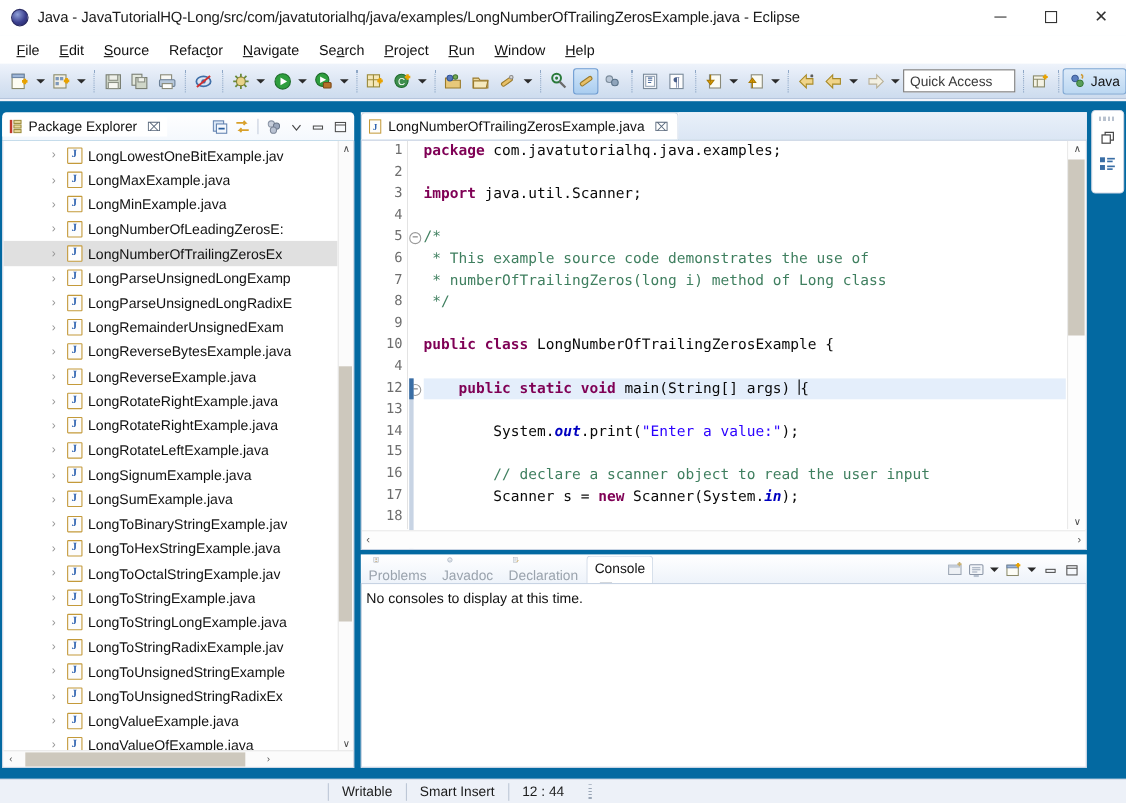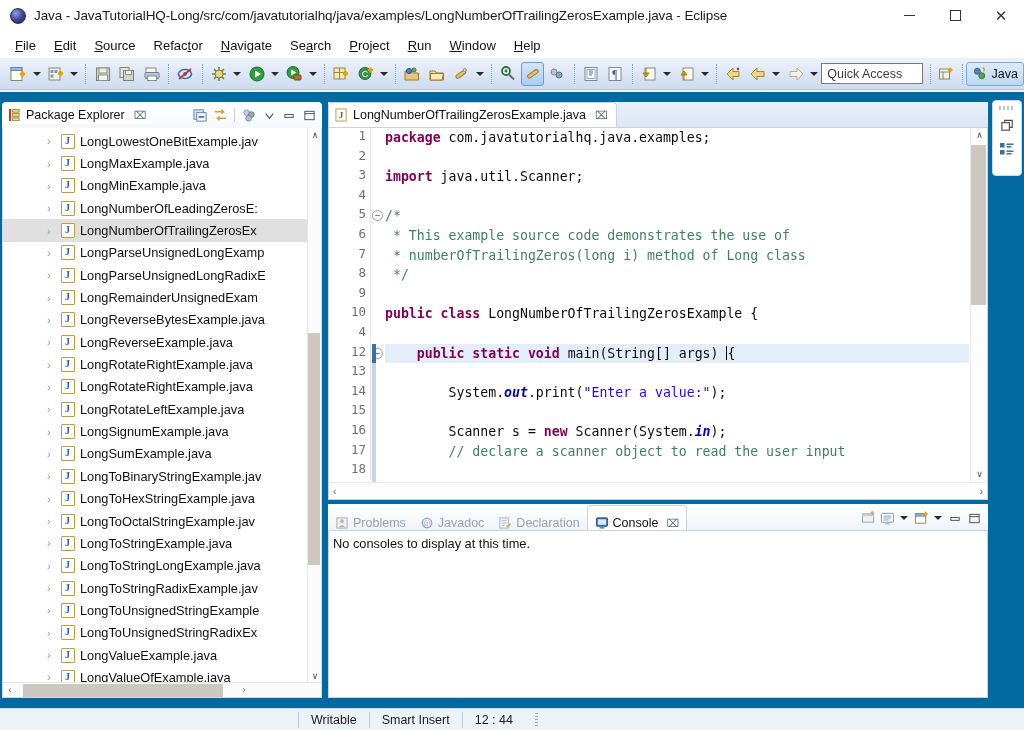--- a/index.html
+++ b/index.html
@@ -250,22 +250,22 @@
 
   
   .console {
     position: absolute; left: 328px; top: 412px; width: 660px; height: 194px;
   }
   .cs-tabrow {
     height: 26px; display: flex; align-items: flex-end;
     background: linear-gradient(to bottom,#ffffff,#eef3fa);
   }
   .cs-tab {
-    display: flex; align-items: flex-end; gap: 4px; height: 24px;
-    padding: 0 7px; font-size: 12.5px; color: #9aa3ad; white-space: nowrap;
+    display: flex; align-items: flex-start; gap: 4px; height: 24px;
+    padding: 0 7px; font-size: 12.5px; color: #9aa3ad; white-space: nowrap; flex-direction: column;
   }
   .cs-tab.sel {
     color: #111; background: #ffffff;
     border: 1px solid #c7d3e3; border-bottom: none;
     border-top-left-radius: 4px; border-top-right-radius: 4px;
     height: 25px;
   }
   .cs-tools { margin-left: auto; display: flex; align-items: center; gap: 1px; padding-right: 5px; }
   .cs-body {
     position: absolute; left: 0; top: 26px; right: 0; bottom: 0;
@@ -843,22 +843,22 @@
             <div class="cl"><span class="cm"> * This example source code demonstrates the use of</span></div>
             <div class="cl"><span class="cm"> * numberOfTrailingZeros(long i) method of Long class</span></div>
             <div class="cl"><span class="cm"> */</span></div>
             <div class="cl">&nbsp;</div>
             <div class="cl"><span class="kw">public class</span><span> LongNumberOfTrailingZerosExample {</span></div>
             <div class="cl">&nbsp;</div>
             <div class="cl hl"><span>    </span><span class="kw">public static void</span><span> main(String[] args) </span><span class="txt-caret"></span><span>{</span></div>
             <div class="cl">&nbsp;</div>
             <div class="cl"><span>        System.</span><span class="fld">out</span><span>.print(</span><span class="st">"Enter a value:"</span><span>);</span></div>
             <div class="cl">&nbsp;</div>
+            <div class="cl"><span class="cm">        // declare a scanner object to read the user input</span></div>
             <div class="cl"><span>        Scanner s = </span><span class="kw">new</span><span> Scanner(System.</span><span class="fld">in</span><span>);</span></div>
-            <div class="cl"><span class="cm">        // declare a scanner object to read the user input</span></div>
           </div>
 
         <div class="ed-vscroll">
           <div class="sb-arrow" style="width:17px;">∧</div>
           <div class="ed-vthumb"></div>
           <div class="sb-arrow" style="position:absolute;bottom:0;width:17px;">∨</div>
         </div>
         <div class="ed-hscroll">
           <span>‹</span>
           <span>›</span>

